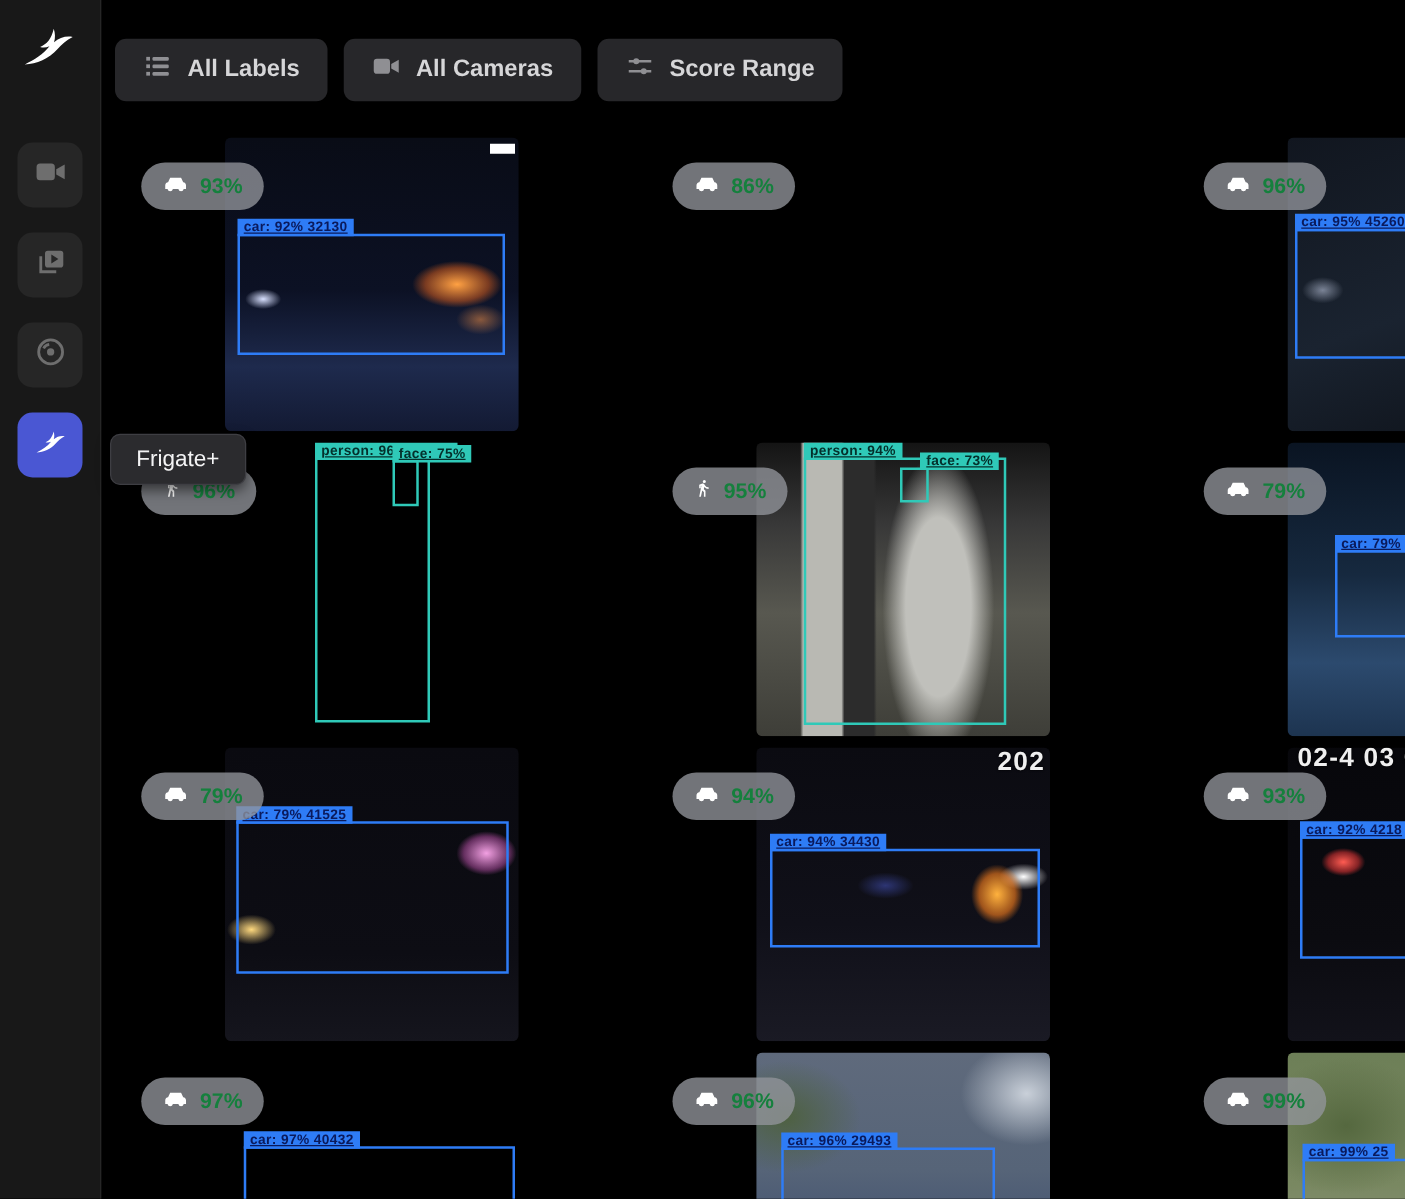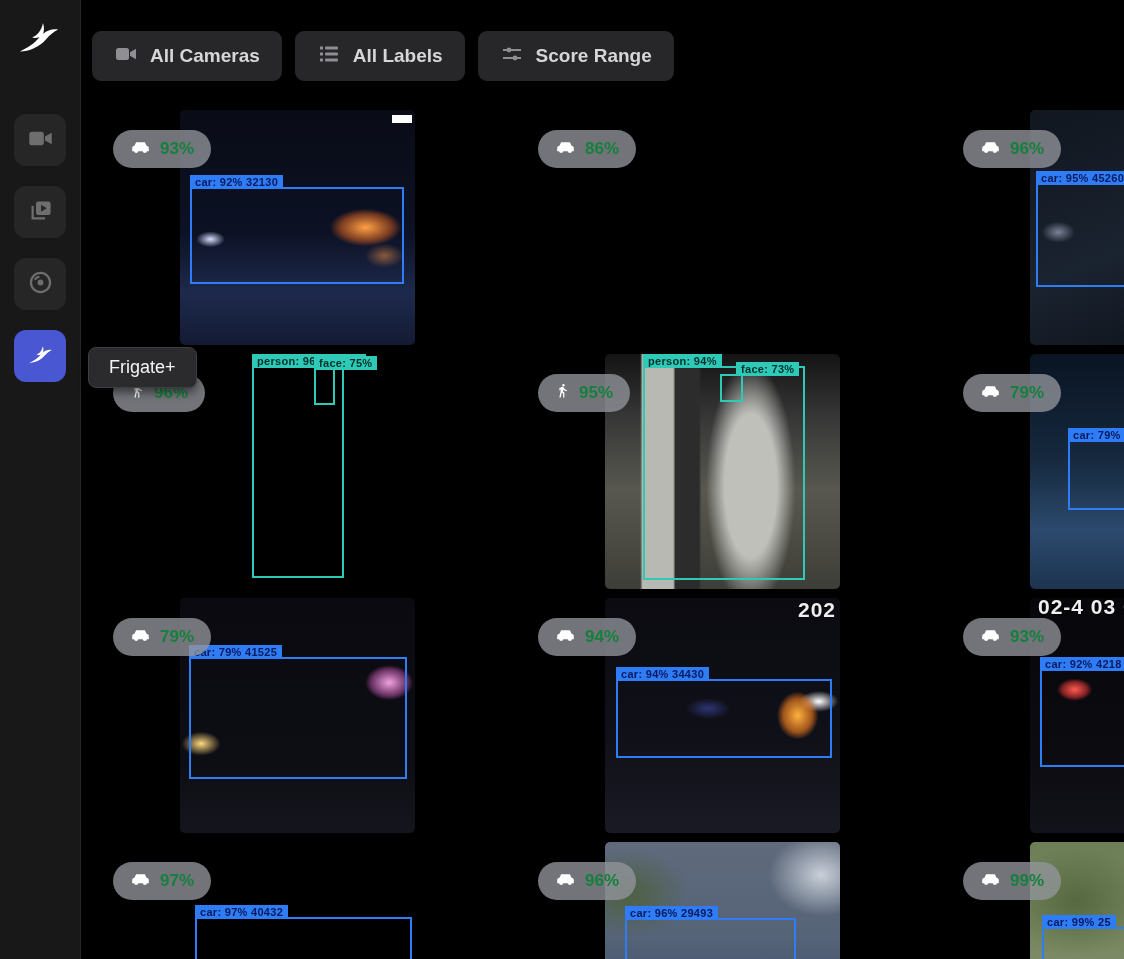--- a/index.html
+++ b/index.html
@@ -46,21 +46,21 @@
     color:#15803d;font-size:17px;font-weight:700;
   }
   .chip svg{flex:none;}
   
   .box{position:absolute;border:2px solid var(--c);}
   .box.blue{--c:#2e7cf6;}
   .box.cyan{--c:#2fc9b8;}
   .det-label{
     position:absolute;bottom:100%;left:-2px;white-space:nowrap;
     background:var(--c);font-size:11px;font-weight:700;
-    padding:1px 5px;letter-spacing:.3px;
+    padding:1px 5px;letter-spacing:.3px;text-decoration:underline;
   }
   .blue>.det-label{color:#0a1a5c;}
   .cyan>.det-label{color:#04302b;}
   .cam-ts{
     position:absolute;color:#efefef;font-weight:700;font-size:21px;
     letter-spacing:1px;text-shadow:0 0 2px #000;
   }
   
   .tooltip{
     position:absolute;left:88px;top:347px;z-index:20;
@@ -161,42 +161,42 @@
       <svg viewBox="0 0 24 20" width="27" height="23" fill="currentColor">
           <path d="M2 17.5 C6 15.5 9.8 13.2 12.3 9.9 C11 10.5 9.6 10.6 8.4 10.2 C11.2 9 13.1 6.9 14.1 2.6 C14.7 4.5 14.8 6.4 14.2 8.2 C16.4 6.3 19.2 5.5 22 6 C19.4 7.3 17.4 9.1 15.6 11.2 C12.2 15.1 6.9 17.4 2 17.5 Z"></path>
         </svg>
     </span>
   </div>
 </aside>
 
 <div class="filters">
   <div class="filter-btn">
     <span>
-      <svg viewBox="0 0 24 24" width="24" height="24" fill="currentColor" style="color:#8f8f93">
-          <rect x="2" y="6" width="13" height="12" rx="2.5"></rect>
-          <path d="M16 10.2 22 6.8v10.4L16 13.8z"></path>
-        </svg>
-    </span>
-    <span>All Cameras</span>
-  </div>
-  <div class="filter-btn">
-    <span>
       <svg viewBox="0 0 24 24" width="24" height="24" fill="#8f8f93">
           <rect x="3" y="4.5" width="3" height="3"></rect>
           <rect x="8" y="4.5" width="13" height="3" rx="1"></rect>
           <rect x="3" y="10.5" width="3" height="3"></rect>
           <rect x="8" y="10.5" width="13" height="3" rx="1"></rect>
           <rect x="3" y="16.5" width="3" height="3"></rect>
           <rect x="8" y="16.5" width="13" height="3" rx="1"></rect>
         </svg>
     </span>
     <span>All Labels</span>
   </div>
   <div class="filter-btn">
     <span>
+      <svg viewBox="0 0 24 24" width="24" height="24" fill="currentColor" style="color:#8f8f93">
+          <rect x="2" y="6" width="13" height="12" rx="2.5"></rect>
+          <path d="M16 10.2 22 6.8v10.4L16 13.8z"></path>
+        </svg>
+    </span>
+    <span>All Cameras</span>
+  </div>
+  <div class="filter-btn">
+    <span>
       <svg viewBox="0 0 24 24" width="24" height="24" stroke="#8f8f93" stroke-width="2" fill="#8f8f93">
           <line x1="3" y1="8" x2="21" y2="8"></line>
           <circle cx="9" cy="8" r="2.4" stroke="none"></circle>
           <line x1="3" y1="16" x2="21" y2="16"></line>
           <circle cx="15" cy="16" r="2.4" stroke="none"></circle>
         </svg>
     </span>
     <span>Score Range</span>
   </div>
 </div>

